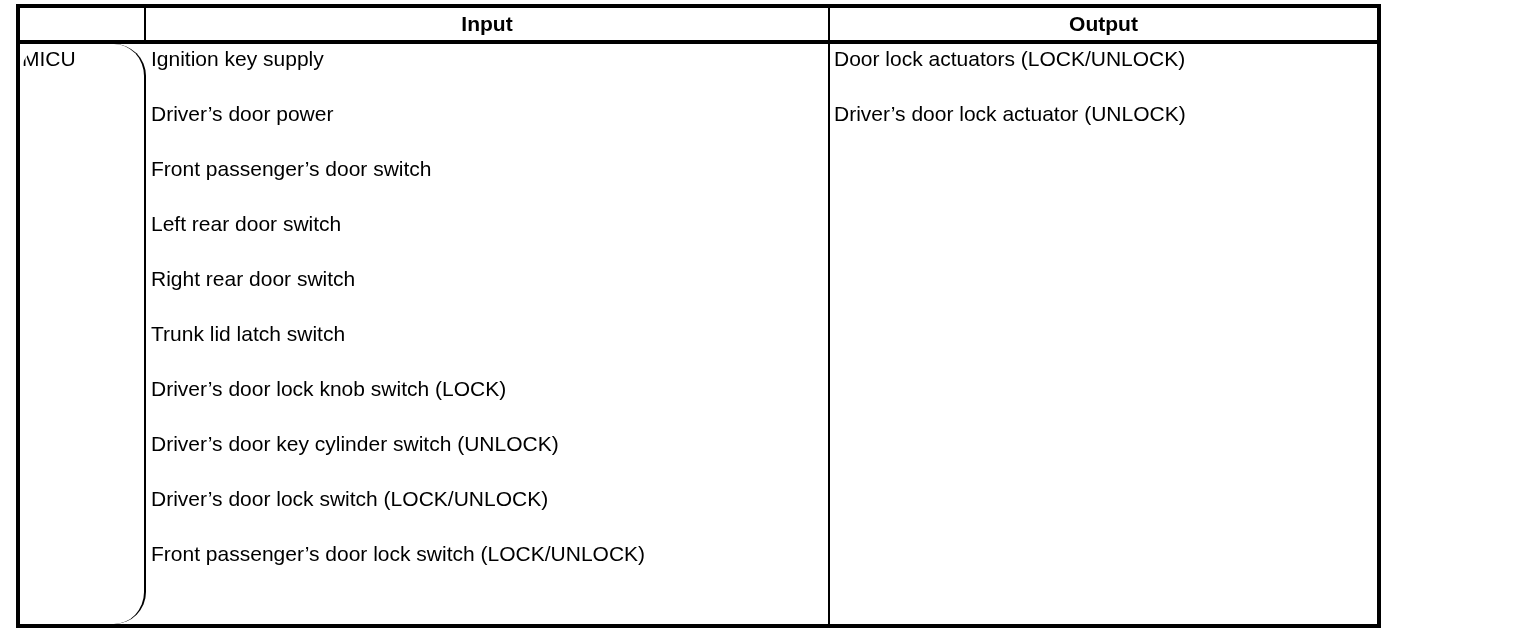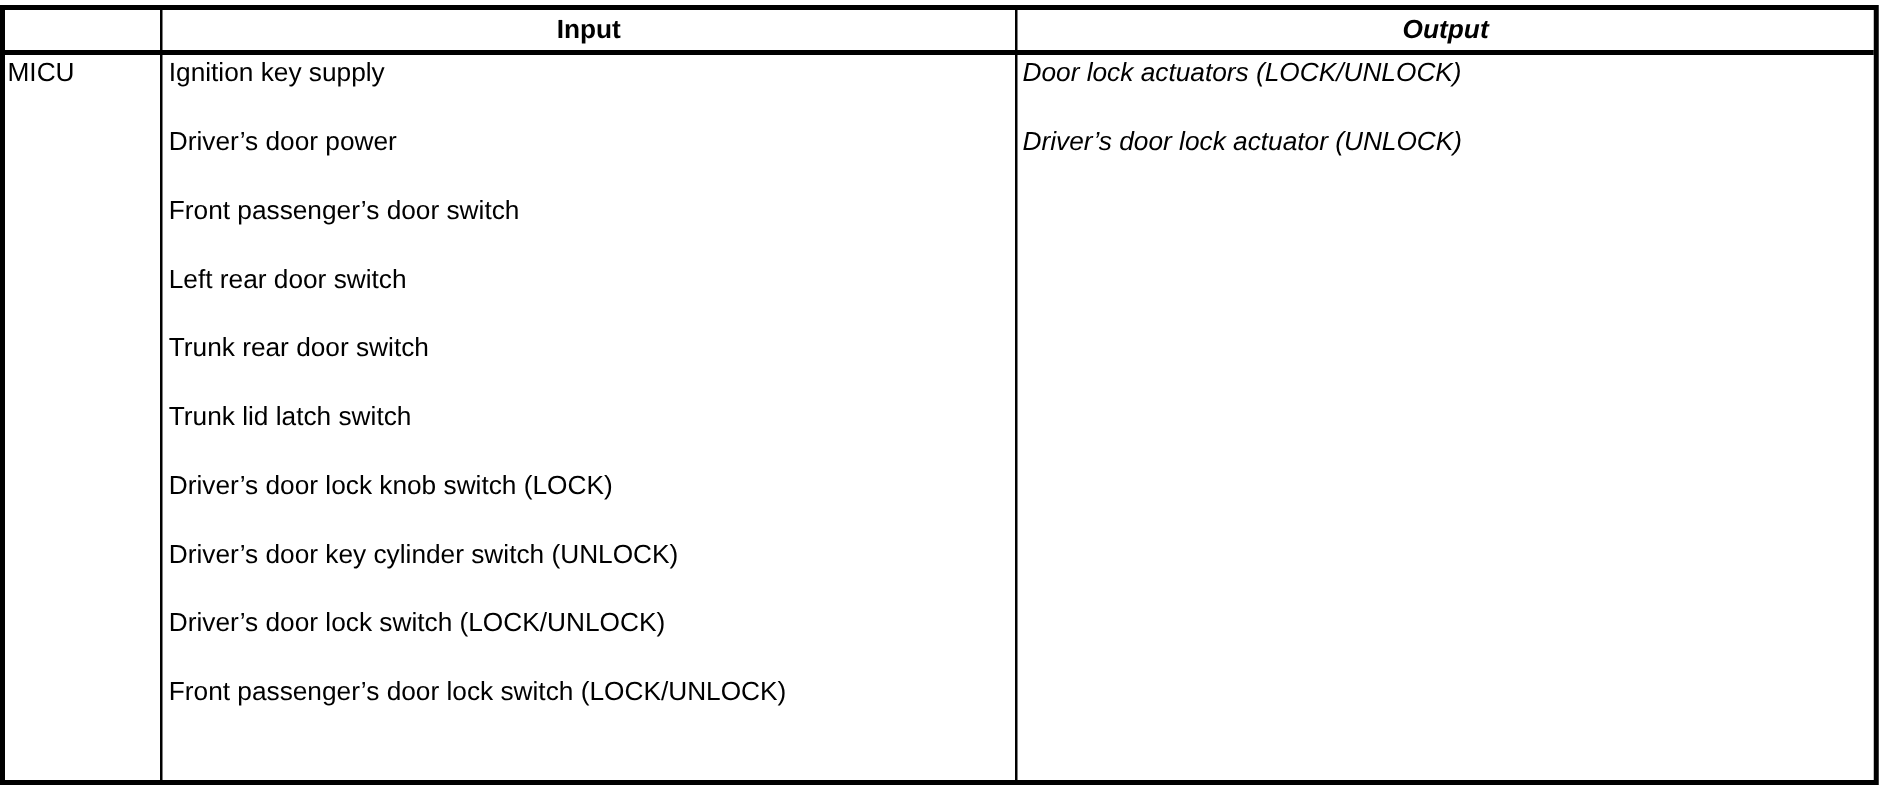--- a/index.html
+++ b/index.html
@@ -7,57 +7,57 @@
     width: 1520px;
     height: 636px;
     background: #ffffff;
     font-family: "Liberation Sans", sans-serif;
     color: #000000;
     position: relative;
     overflow: hidden;
   }
   .io-table {
     position: absolute;
-    left: 0;
+    left: 16px;
     top: 4px;
-    width: 1503px;
+    width: 1365px;
     height: 624px;
     border: 4px solid #000000;
     display: flex;
     flex-direction: column;
     background: #ffffff;
     justify-content: center;
   }
   .row { display: flex; width: 100%; }
   .header-row {
     height: 36px;
     flex: none;
     border-bottom: 4px solid #000000;
   }
   .body-row {
     flex: 1;
     overflow: hidden;
   }
   .cell { overflow: hidden; }
   .col-device { width: 126px; flex: none; border-right: 2px solid #000000; }
   .col-input  { width: 684px; flex: none; border-right: 2px solid #000000; }
-  .col-output { flex: 1; font-style: italic; }
+  .col-output { flex: 1; }
   .header-cell {
     display: flex;
     align-items: center;
     justify-content: center;
     font-weight: bold;
     font-size: 21px;
   }
   .body-cell {
     font-size: 21px;
     line-height: 24px;
     padding-top: 3px;
   }
-  .device-cell  { padding-left: 2px; }
+  .device-cell  { padding-left: 2px; border-radius: 32px; }
   .input-cell   { padding-left: 5px; }
   .output-cell  { padding-left: 4px; }
   .item { height: 55px; }
 </style>
 </head>
 <body>
 
 <div class="io-table">
 
   <div class="row header-row">
@@ -67,21 +67,21 @@
   </div>
 
   <div class="row body-row">
     <div class="cell body-cell device-cell col-device">MICU</div>
 
     <div class="cell body-cell input-cell col-input">
       <div class="item">Ignition key supply</div>
       <div class="item">Driver’s door power</div>
       <div class="item">Front passenger’s door switch</div>
       <div class="item">Left rear door switch</div>
-      <div class="item">Trunk rear door switch</div>
+      <div class="item">Right rear door switch</div>
       <div class="item">Trunk lid latch switch</div>
       <div class="item">Driver’s door lock knob switch (LOCK)</div>
       <div class="item">Driver’s door key cylinder switch (UNLOCK)</div>
       <div class="item">Driver’s door lock switch (LOCK/UNLOCK)</div>
       <div class="item">Front passenger’s door lock switch (LOCK/UNLOCK)</div>
     </div>
 
     <div class="cell body-cell output-cell col-output">
       <div class="item">Door lock actuators (LOCK/UNLOCK)</div>
       <div class="item">Driver’s door lock actuator (UNLOCK)</div>

